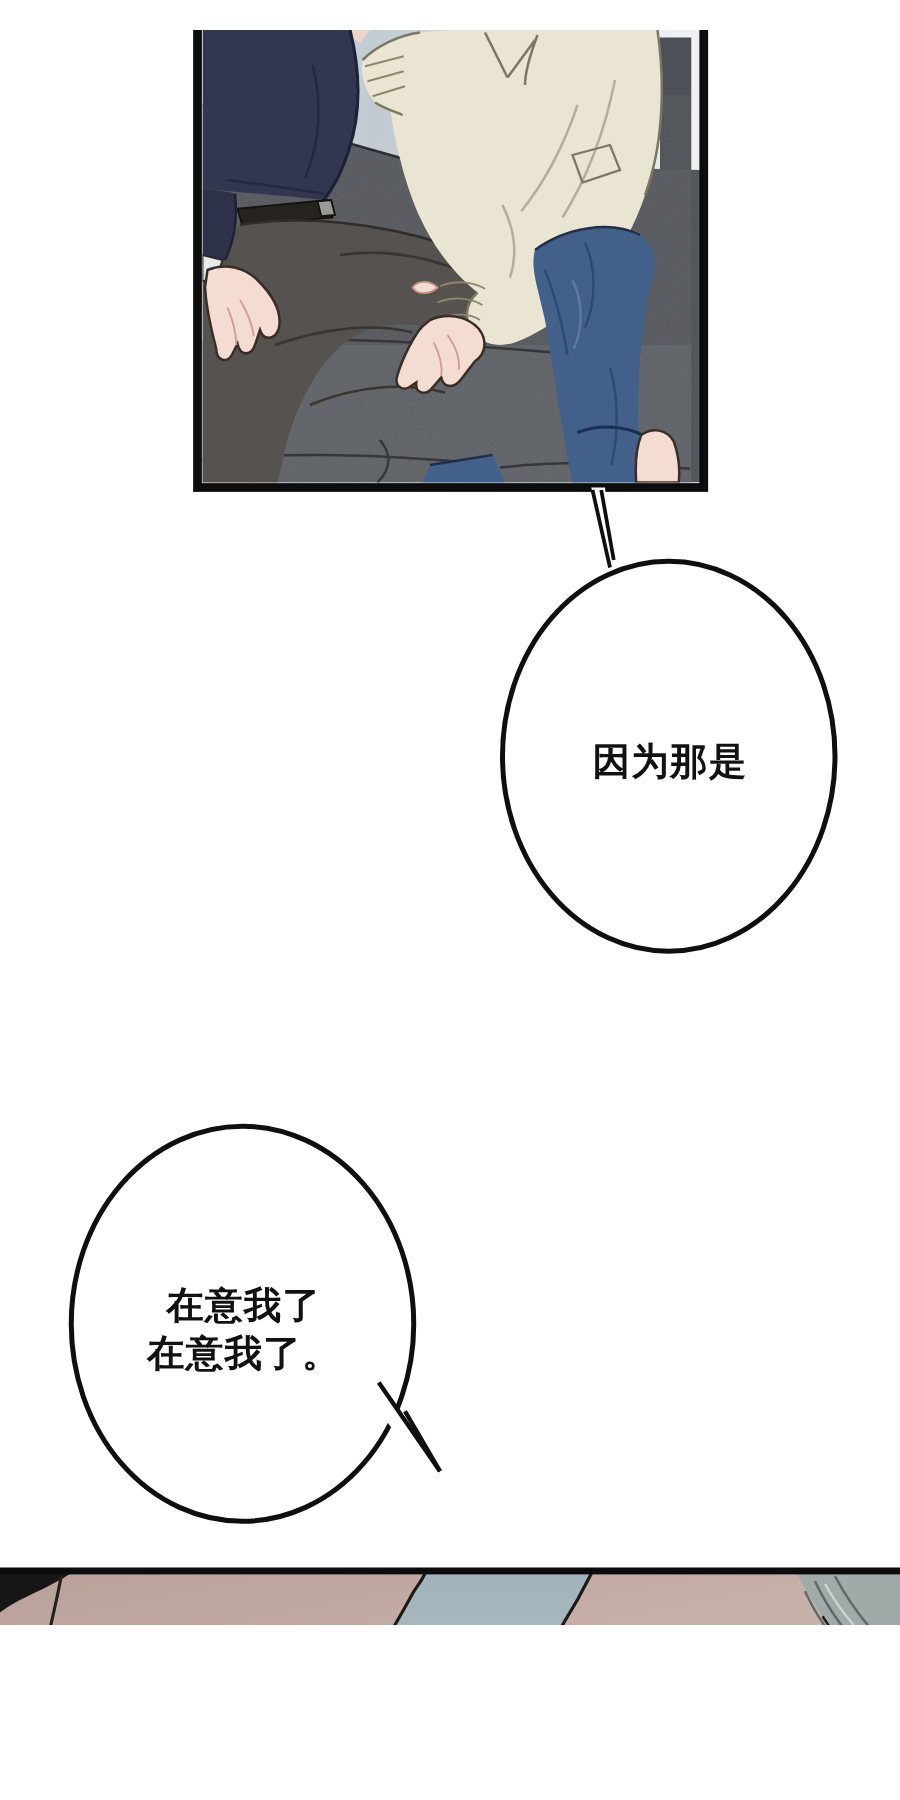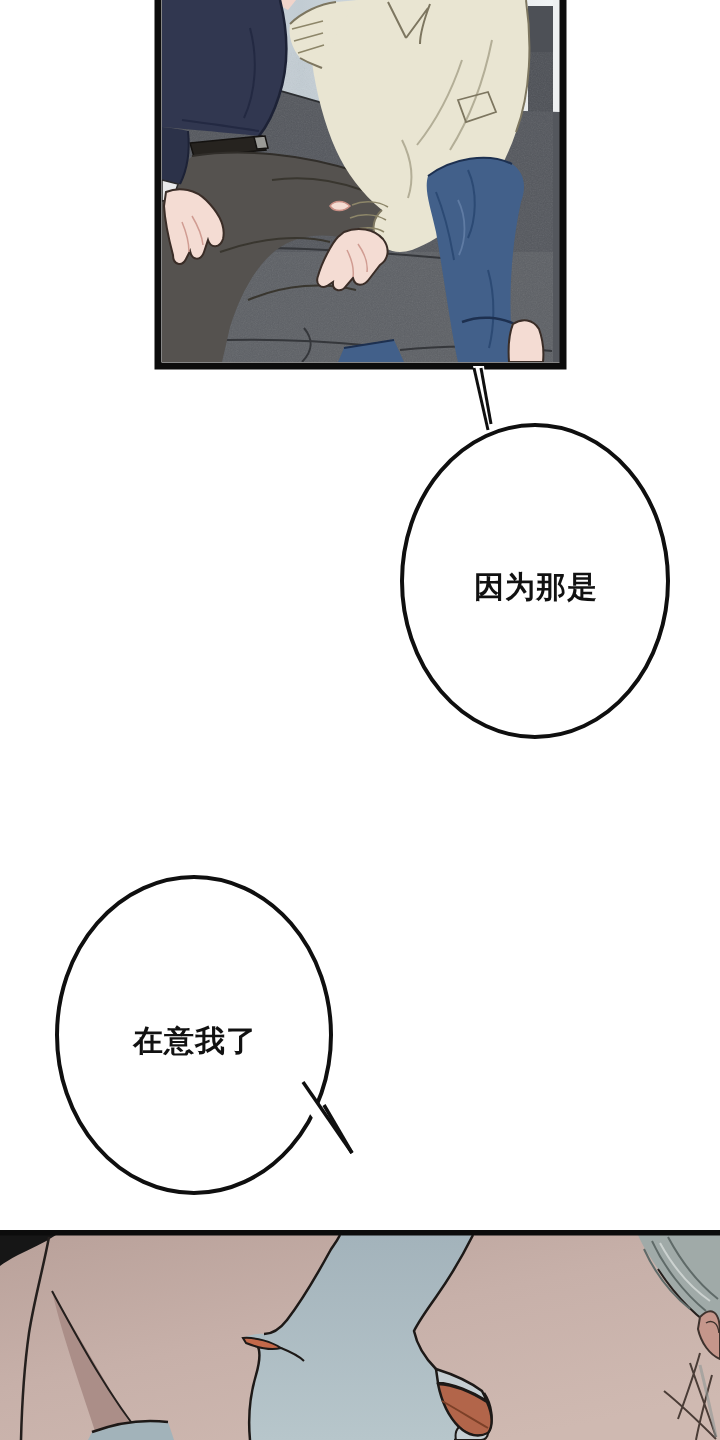--- a/index.html
+++ b/index.html
@@ -1,18 +1,18 @@
 <!DOCTYPE html>
 <html style="--ink: #111111; --panel-border: #0c0c0c; --bubble-fill: #ffffff; --wall: #c6cfd6; --couch: #54575d; --navy-sweater: #313750; --cream-sweater: #e9e5d2; --trousers: #55524f; --jeans: #42608a; --skin: #f4dcd3; --kiss-skin: #c3aaa3; --kiss-skin-shadow: #ab8e88; --kiss-gap: #a7b7be; --mouth-red: #b2654a; --hair-gray: #a0aaa8; --hair-black: #161616;"><head>
 <meta charset="utf-8">
 <style>
   html,body{margin:0;padding:0;background:#ffffff;}
   #page{
-    position:relative;width:720px;height:1440px;background:#ffffff;
-    overflow:hidden;font-family:"DejaVu Sans",sans-serif;
+    position:relative;width:720px;height:1276px;background:#ffffff;
+    overflow:hidden;font-family:"DejaVu Sans",sans-serif;margin-top:24px;
   }
   #art{position:absolute;left:0;top:0;width:720px;height:1440px;display:block;}
   .bubble-text{
     position:absolute;transform:translate(-50%,-50%);
     text-align:center;font-weight:700;font-size:30px;line-height:39px;
     letter-spacing:1px;color:var(--ink,#111111);white-space:nowrap;
   }
   #bubble1-text{left:536px;top:586px;}
   #bubble2-text{left:195px;top:1040px;}
 </style>
@@ -193,15 +193,16 @@
 
       <rect x="-4" y="1230" width="728" height="5.5" fill="var(--panel-border,#0c0c0c)"></rect>
     </g>
   </svg>
 
   <div class="bubble-text" id="bubble1-text">
     <div>因为那是</div>
   </div>
   <div class="bubble-text" id="bubble2-text">
     <div>在意我了</div>
+    <div>在意我了。</div>
   </div>
 
 </div>
 
 </body></html>

